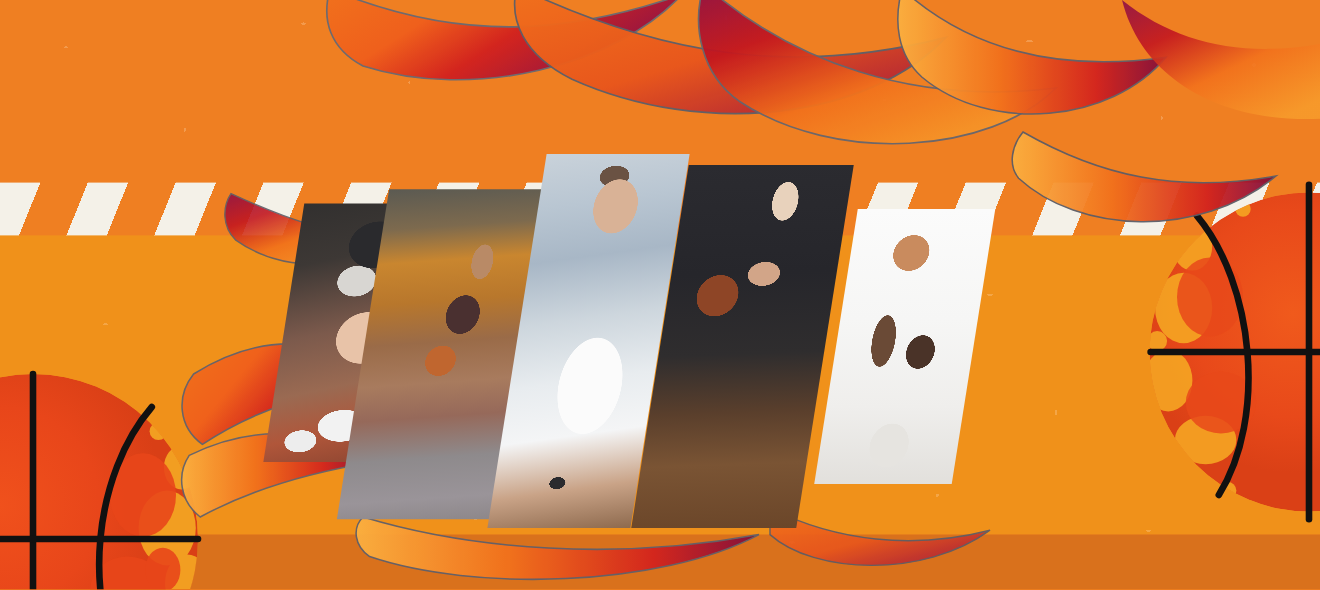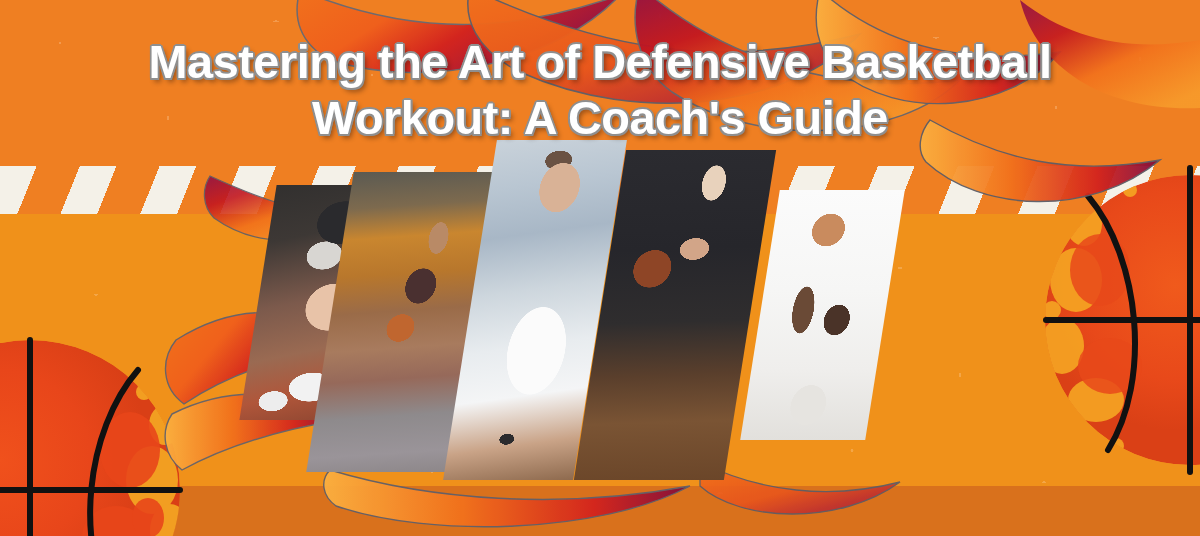--- a/index.html
+++ b/index.html
@@ -286,18 +286,14 @@
     <path d="M330 470 C 430 500, 560 510, 690 486 C 600 534, 430 538, 336 506 C 322 496, 320 480, 330 470 Z" fill="url(#fl4)" stroke="#60606a" stroke-width="1.4" opacity=".95"></path>
     <path d="M700 462 C 760 492, 830 500, 900 482 C 840 526, 740 522, 700 486 Z" fill="url(#fl3)" stroke="#5c5c66" stroke-width="1.3" opacity=".92"></path>
   </svg>
 
   <div class="panel panel-1"></div>
   <div class="panel panel-2"></div>
   <div class="panel panel-3"></div>
   <div class="panel panel-4"></div>
   <div class="panel panel-5"></div>
 
-  <div class="title-wrap">
-    <h1 class="title">Mastering the Art of Defensive Basketball</h1>
-    <h1 class="title">Workout: A Coach's Guide</h1>
-  </div>
 
 </div>
 
 </body></html>

